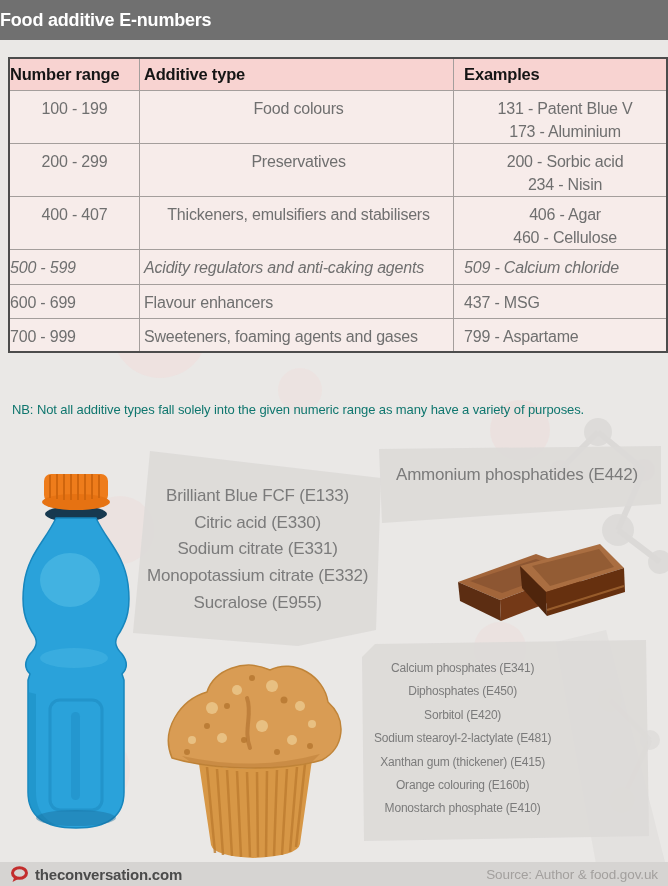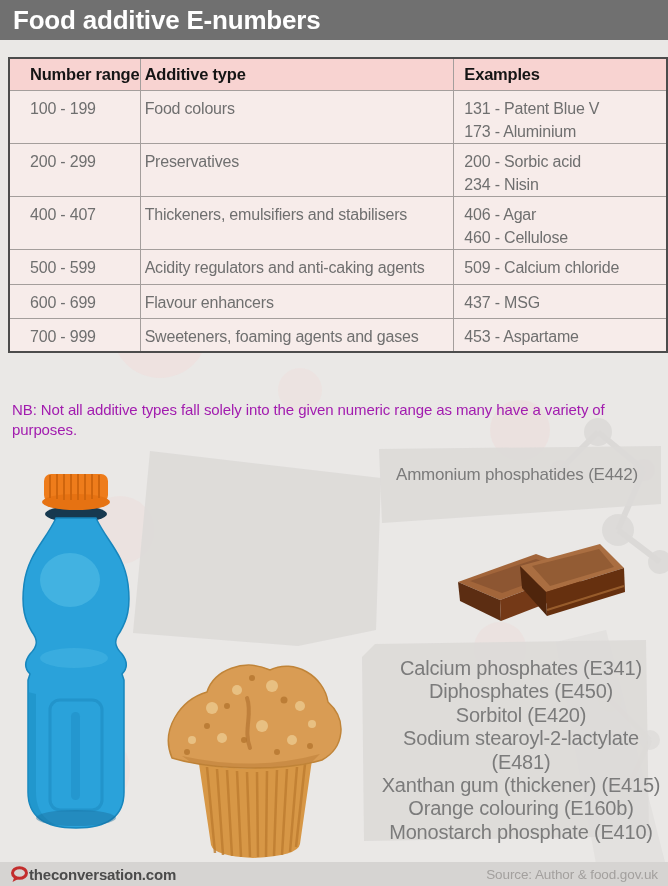--- a/index.html
+++ b/index.html
@@ -7,68 +7,67 @@
   #page {
     position:relative; width:668px; height:886px; margin:0 auto;
     background:#eae8e6; overflow:hidden;
   }
   
   .titlebar {
     position:absolute; left:0; top:0; width:668px; height:40px;
     background:#707070; display:flex; align-items:center;
   }
   .titlebar h1 {
-    color:#ffffff; font-size:26px; font-weight:bold; letter-spacing:-0.2px;
-    padding-left:13px;
+    color:#ffffff; font-size:18px; font-weight:bold; letter-spacing:-0.2px;
   }
   
   .bgsvg { position:absolute; left:0; top:0; z-index:0; }
   
   table.etable {
     position:absolute; left:8px; top:57px; z-index:2;
     border-collapse:collapse; table-layout:fixed;
     border:2px solid #4c4c4c; background:#f7ecea;
     font-size:16px; letter-spacing:-0.2px;
   }
   table.etable th, table.etable td { border:1px solid #a49e9c; }
   table.etable th {
     background:#f8d3d1; color:#151515; font-weight:bold; font-size:16.5px;
     height:32px; text-align:left; vertical-align:middle;
   }
   table.etable td {
     color:#6f6f6f; vertical-align:top; padding-top:6px; line-height:23px;
   }
-  .c1 { width:133px; padding-left:20px; }
+  .c1 { width:133px; }
   .c2 { width:322px; padding-left:4px; }
   .c3 { width:218px; padding-left:10px; }
-  tr.h51 { height:51px; }
-  tr.h35 { height:35px; }
+  tr.h51 { height:51px;text-align:center; }
+  tr.h35 { height:35px;font-style:italic; }
   tr.h34 { height:34px; }
   
   .note {
     position:absolute; left:12px; top:400px; width:622px; z-index:2;
-    color:#a21caf; font-size:15px; line-height:20px; letter-spacing:-0.1px;
+    color:#0f766e; font-size:13px; line-height:20px; letter-spacing:-0.1px;
   }
   
   .adlist { position:absolute; z-index:4; color:#7b7b7b; letter-spacing:-0.2px;text-align:center; }
   .adlist.drink  { left:147px; top:483px; font-size:17px;  line-height:26.7px; }
   .adlist.choc   { left:396px; top:462px; font-size:17px;  line-height:26.5px; }
-  .adlist.muffin { left:374px; top:657px; font-size:20px; line-height:23.4px; }
+  .adlist.muffin { left:374px; top:657px; font-size:12px; line-height:23.4px; }
   
   .imgsvg { position:absolute; z-index:3; }
   #bottle   { left:10px;  top:462px; }
   #choc     { left:448px; top:524px; }
   #muffin   { left:152px; top:648px; }
   
   .footer {
     position:absolute; left:0; top:862px; width:668px; height:24px; z-index:5;
     background:#d6d4d2; display:flex; align-items:center; justify-content:space-between;
     padding:0 10px;
   }
-  .footer .left { display:flex; align-items:center; }
+  .footer .left { display:flex; align-items:center; gap:6px; }
   .footer .site { color:#4b4b4b; font-weight:bold; font-size:15px; letter-spacing:-0.2px; }
   .footer .source { color:#a3a09e; font-size:13.5px; letter-spacing:-0.1px; }
 </style>
 </head>
 <body>
 
 <div id="page">
 
   <svg class="bgsvg" width="668" height="886" viewBox="0 0 668 886">
 
@@ -159,21 +158,21 @@
         <td class="c1">600 - 699</td>
         <td class="c2">Flavour enhancers</td>
         <td class="c3">
           <div>437 - MSG</div>
         </td>
       </tr>
       <tr class="h34">
         <td class="c1">700 - 999</td>
         <td class="c2">Sweeteners, foaming agents and gases</td>
         <td class="c3">
-          <div>453 - Aspartame</div>
+          <div>799 - Aspartame</div>
         </td>
       </tr>
     </tbody>
   </table>
 
   <div class="note">NB: Not all additive types fall solely into the given numeric range as many have a variety of purposes.</div>
 
   <svg id="bottle" class="imgsvg" width="132" height="378" viewBox="0 0 132 378">
     <ellipse cx="66" cy="52" rx="31" ry="8" fill="#17394f"></ellipse>
     <rect x="34" y="12" width="64" height="28" rx="7" fill="#ee7c1b"></rect>
@@ -242,20 +241,27 @@
       <circle cx="132" cy="52" r="3.5"></circle>
         <circle cx="55" cy="78" r="3"></circle>
       <circle cx="92" cy="92" r="3"></circle>
         <circle cx="125" cy="104" r="3"></circle>
       <circle cx="158" cy="98" r="3"></circle>
         <circle cx="35" cy="104" r="3"></circle>
     </g>
     <path d="M30,108 Q102,124 168,106 L160,114 Q102,126 40,115 Z" fill="#b97a33" opacity="0.45"></path>
   </svg>
 
+  <div class="adlist drink">
+    <div>Brilliant Blue FCF (E133)</div>
+    <div>Citric acid (E330)</div>
+    <div>Sodium citrate (E331)</div>
+    <div>Monopotassium citrate (E332)</div>
+    <div>Sucralose (E955)</div>
+  </div>
 
   <div class="adlist choc">
     <div>Ammonium phosphatides (E442)</div>
   </div>
 
   <div class="adlist muffin">
     <div>Calcium phosphates (E341)</div>
     <div>Diphosphates (E450)</div>
     <div>Sorbitol (E420)</div>
     <div>Sodium stearoyl-2-lactylate (E481)</div>

